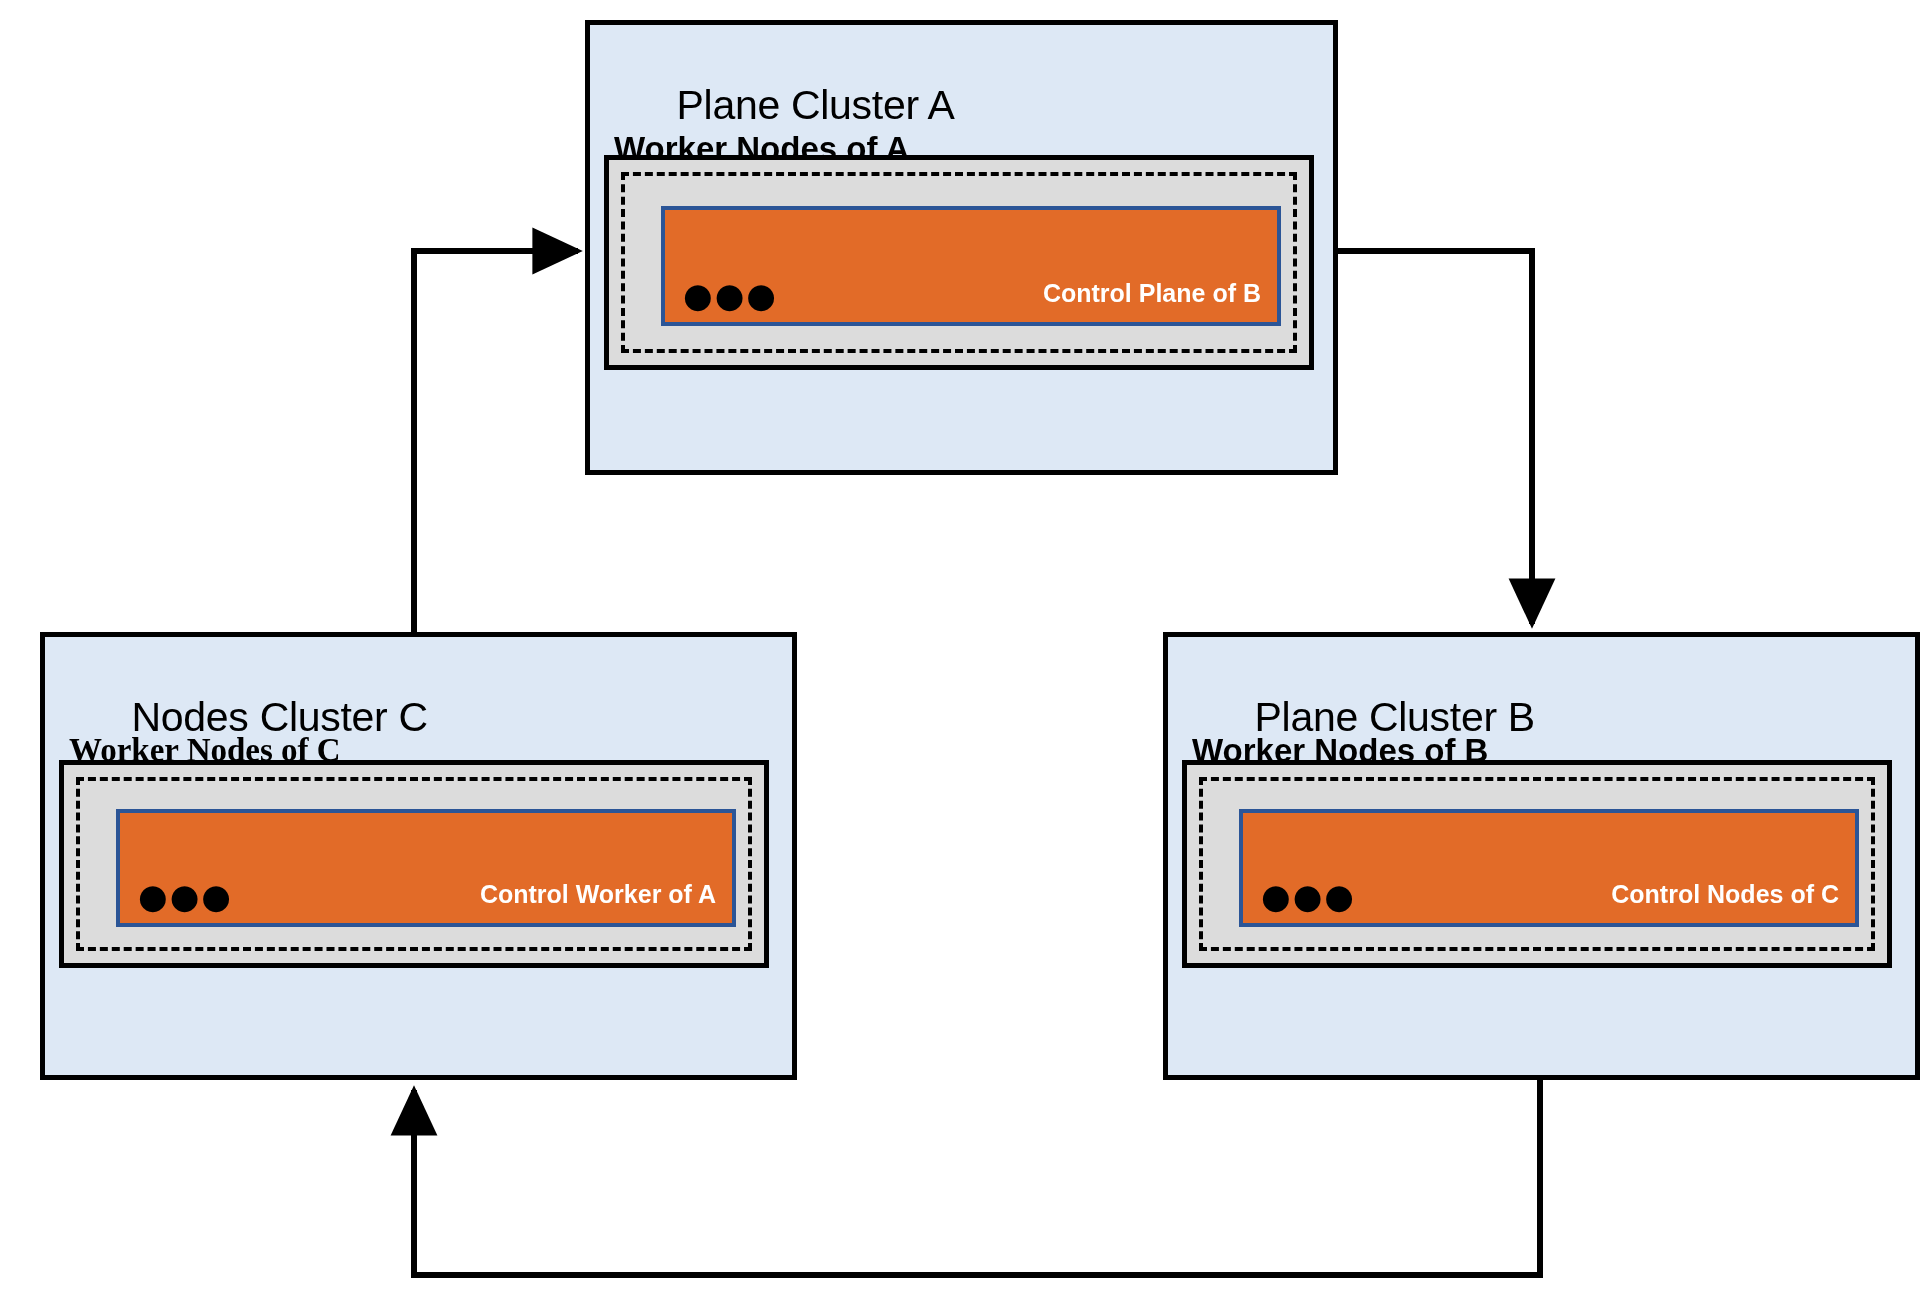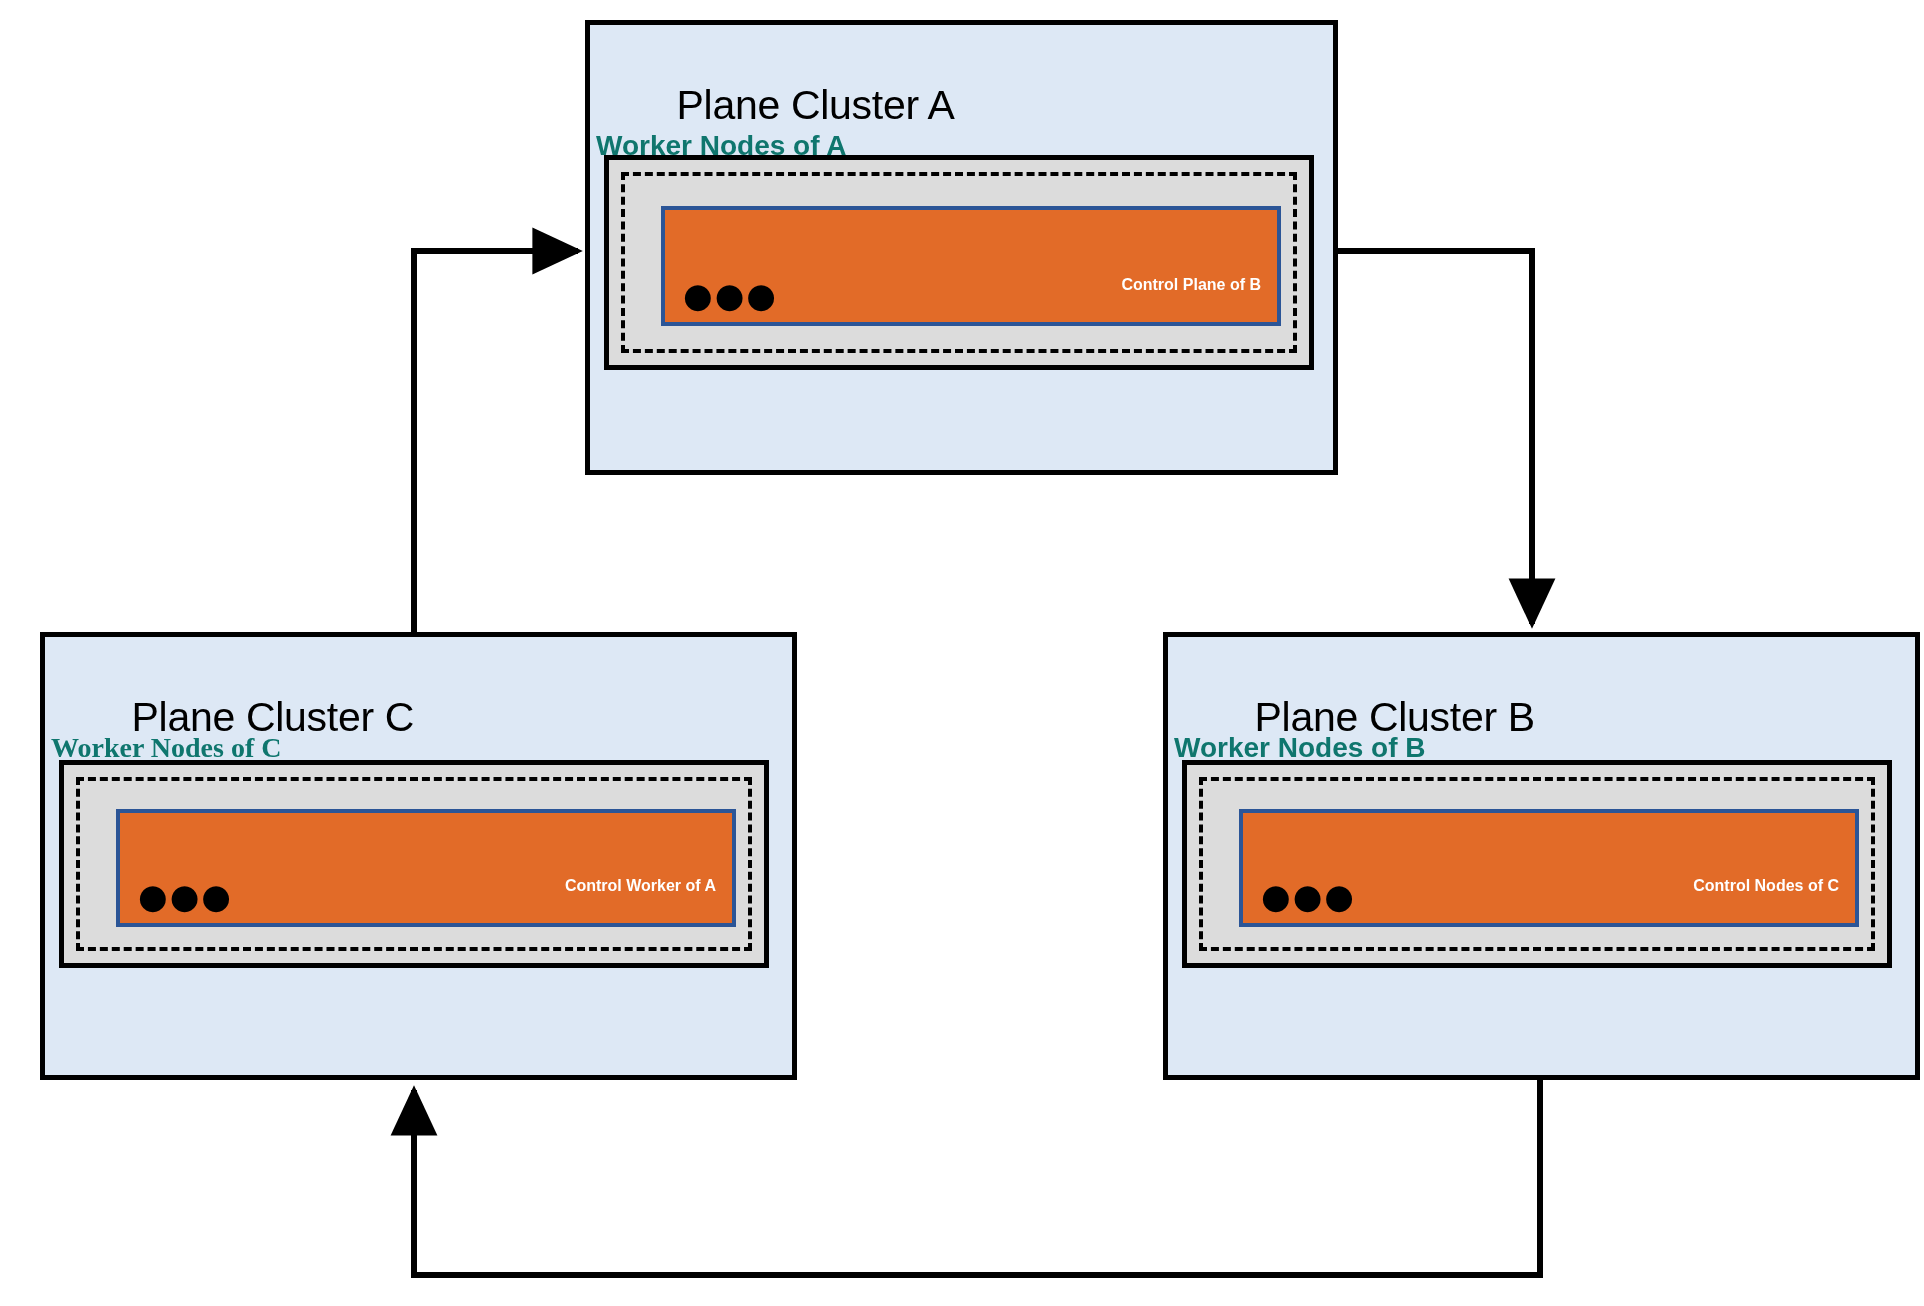--- a/index.html
+++ b/index.html
@@ -22,24 +22,24 @@
     top:10px;
     font-size:41px;
     font-weight:400;
     color:#000000;
     white-space:pre;
     letter-spacing:-0.3px;
   }
   .cluster-title .seed{ }
   .worker-label{
     position:absolute;
-    left:6px;
-    font-size:28px;
+    left:24px;
+    font-size:33px;
     font-weight:700;
-    color:#0f766e;
+    color:#000000;
     white-space:pre;
   }
 
   
   .worker-box{
     position:absolute;
     background:#dcdcdc;
     border:5px solid #000000;
     box-sizing:border-box;
   }
@@ -63,22 +63,22 @@
     bottom:14px;
     font-size:34px;
     line-height:26px;
     color:#000000;
     letter-spacing:2px;
     font-family:"DejaVu Sans",sans-serif;
   }
   .cp-label{
     position:absolute;
     right:16px;
-    bottom:28px;
-    font-size:16px;
+    bottom:14px;
+    font-size:25px;
     font-weight:700;
     color:#ffffff;
     white-space:pre;
   }
 
   
   .arrow-svg{
     position:absolute;left:0;top:0;
     width:1924px;height:1306px;
     overflow:visible;
@@ -136,21 +136,21 @@
         <div class="control-plane">
           <span class="cp-dots">●●●</span>
           <span class="cp-label">Control Plane of B</span>
         </div>
       </div>
     </div>
   </div>
 
   <div class="cluster" id="cluster-c">
     <div class="cluster-title">
-      <span>Plane Cluster C</span>
+      <span>Nodes Cluster C</span>
       <span style="display:inline-block;width:62px"></span>
       <span class="seed">(seed cluster for A)</span>
     </div>
 
     <div class="worker-label">Worker Nodes of C</div>
 
     <div class="worker-box">
       <div class="dashed-box">
         <div class="control-plane">
           <span class="cp-dots">●●●</span>

